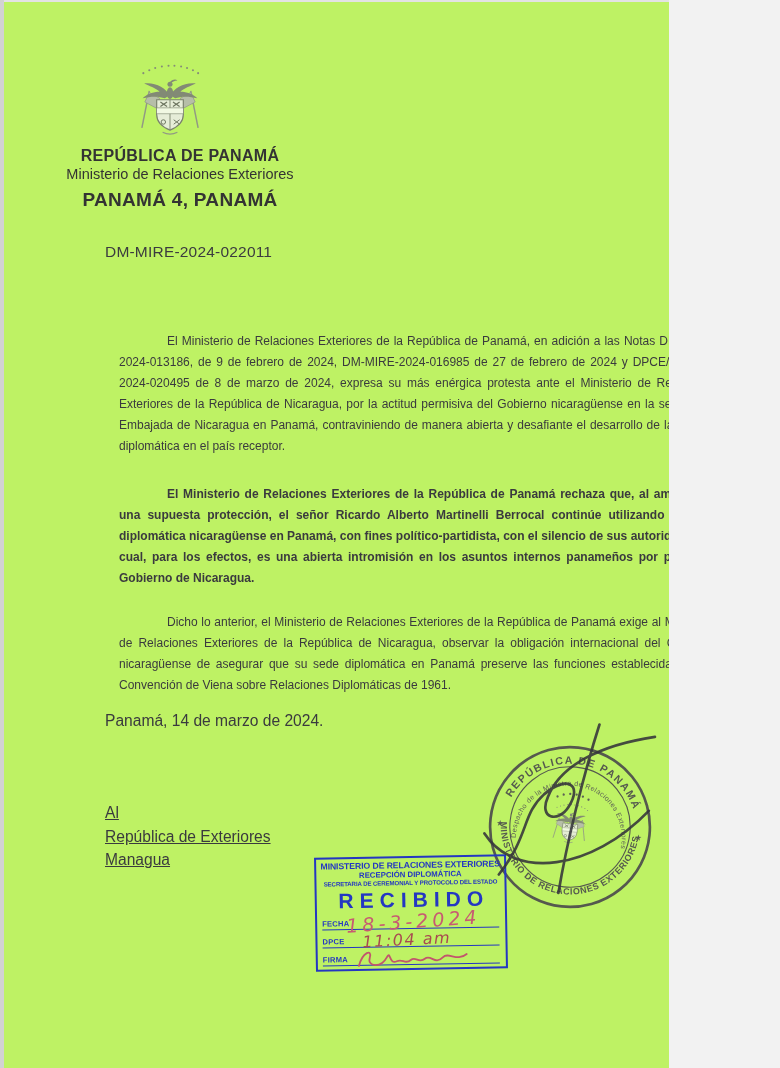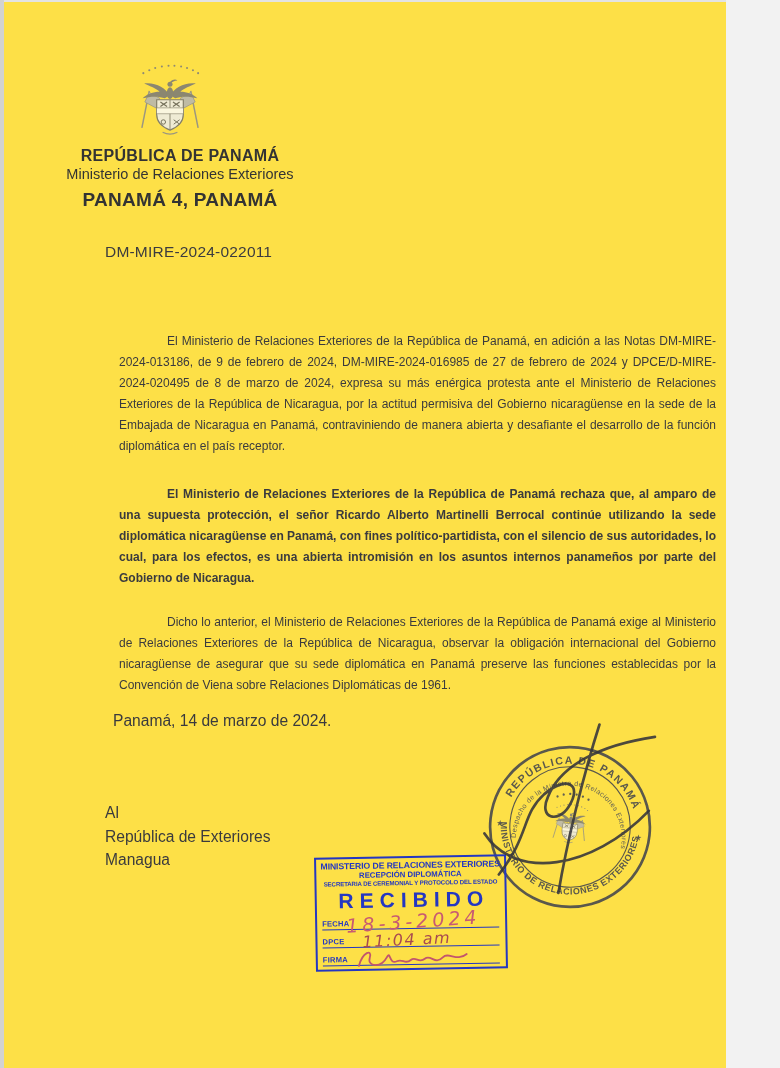--- a/index.html
+++ b/index.html
@@ -1,37 +1,37 @@
 <!DOCTYPE html>
 <html><head>
 <meta charset="utf-8">
 <style>
   html,body{margin:0;padding:0;}
   body{width:780px;height:1068px;background:#f2f2f2;font-family:"Liberation Sans",sans-serif;}
-  .photo{position:relative;width:726px;height:1068px;background:#fde047;overflow:hidden;}
+  .photo{position:relative;width:669px;height:1068px;background:#bef264;overflow:hidden;}
   .edge-left{position:absolute;left:0;top:0;width:4px;height:100%;background:#d2d2d2;}
   .edge-top{position:absolute;left:0;top:0;width:100%;height:2px;background:#e3e3e3;}
   .edge-right{position:absolute;left:755px;top:0;width:1px;height:100%;background:rgba(0,0,0,0.06);}
   .abs{position:absolute;}
 
   
   .lh-block{left:50px;width:260px;text-align:center;color:#333;}
   .lh-country{top:147px;font-size:16px;font-weight:bold;letter-spacing:.3px;}
   .lh-ministry{top:166px;font-size:14.5px;}
   .lh-city{top:189px;font-size:19px;font-weight:bold;letter-spacing:.3px;}
 
   .reference{left:105px;top:243px;font-size:15.5px;color:#3b3b3f;letter-spacing:.2px;}
 
   
   .para{left:103px;width:597px;font-size:12px;line-height:21px;color:#3a3a3e;
         text-align:justify;text-indent:48px;margin:16px;}
   .p1{top:315px;} .p2{top:468px;font-weight:bold;} .p3{top:596px;}
-  .dateline{left:113px;top:712px;font-size:15.6px;color:#3a3a3e;}
+  .dateline{left:105px;top:712px;font-size:15.6px;color:#3a3a3e;}
 
-  .addressee{left:105px;top:801px;font-size:15.6px;line-height:23.5px;color:#3a3a3e;}
+  .addressee{left:105px;top:801px;font-size:15.6px;line-height:23.5px;color:#3a3a3e;text-decoration:underline;}
 
   
   .stamp{left:315px;top:856px;width:192px;height:114px;border:2.5px solid #2437c2;
          color:#2437c2;transform:rotate(-1deg);z-index:3;background:rgba(255,255,255,0.0);
          box-sizing:border-box;}
   .stamp .l1{margin-top:3px;text-align:center;font-size:8.7px;font-weight:bold;letter-spacing:-.1px;line-height:9.5px;}
   .stamp .l2{text-align:center;font-size:7.8px;font-weight:bold;line-height:8.5px;}
   .stamp .l3{text-align:center;font-size:6.1px;font-weight:bold;line-height:7.5px;letter-spacing:-.1px;}
   .stamp .recibido{text-align:center;font-size:21px;font-weight:bold;letter-spacing:6px;line-height:23px;margin-top:1px;text-indent:6px;}
   .srow{position:relative;height:17px;margin:0 6px 0 5px;border-bottom:1.6px solid #2437c2;}

